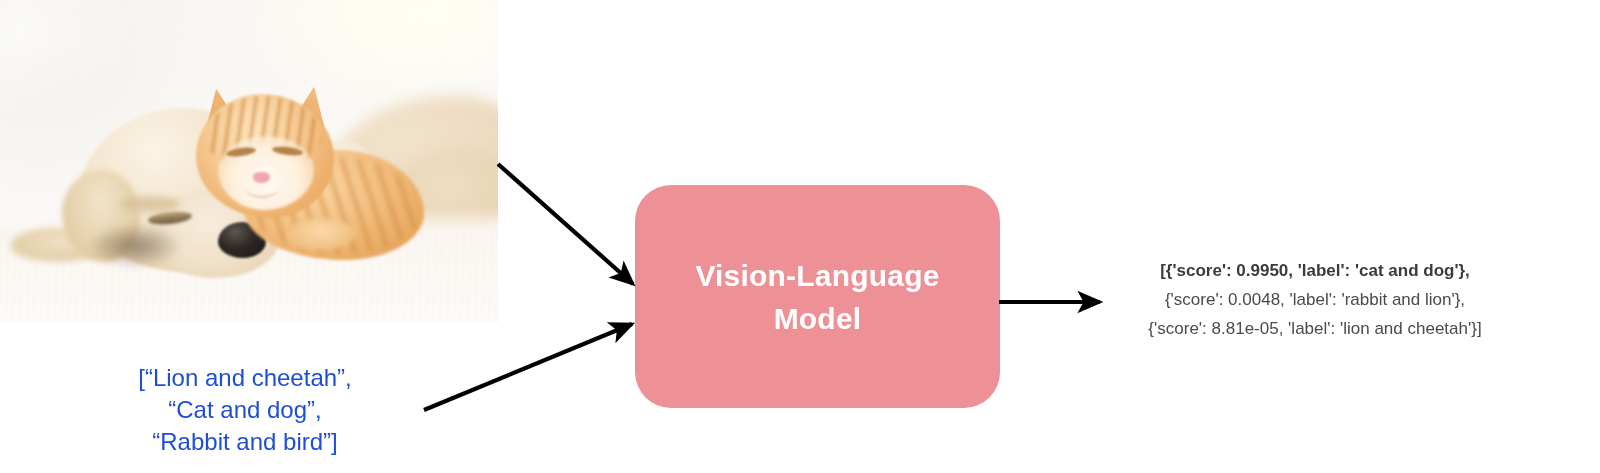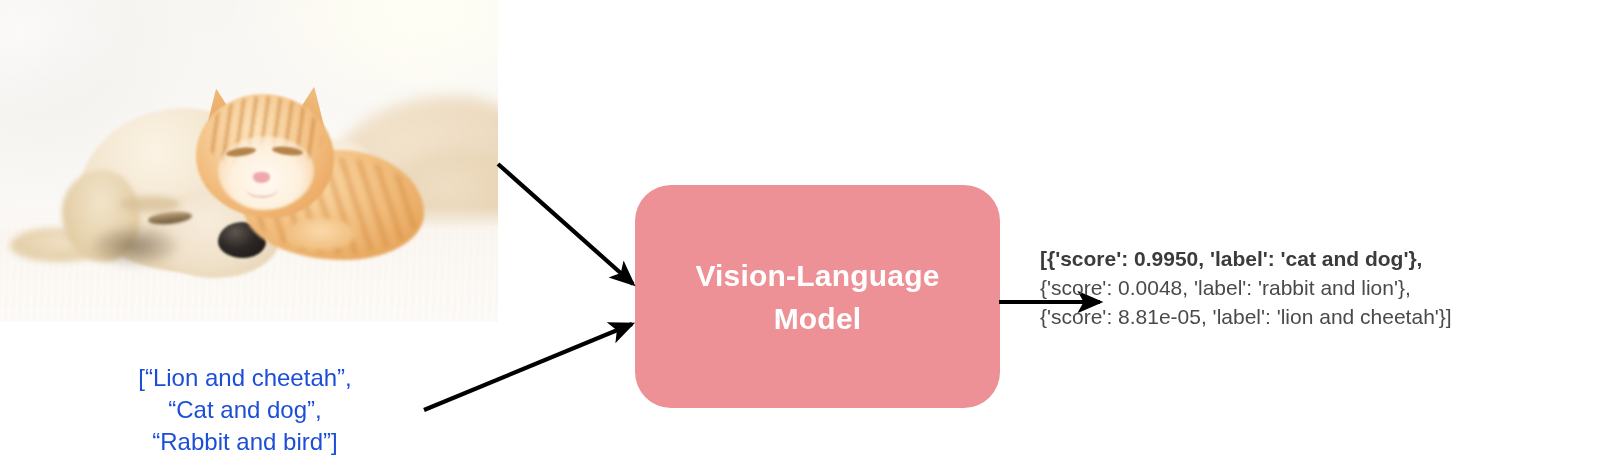--- a/index.html
+++ b/index.html
@@ -254,24 +254,24 @@
     position: absolute;
     overflow: visible;
     pointer-events: none;
   }
   #arrow-image-to-model { left: 0; top: 0; width: 1600px; height: 473px; }
 
   
   #output-text {
     position: absolute;
     left: 1040px;
-    top: 244px;
+    top: 256px;
     width: 550px;
-    text-align: left;
-    font-size: 21px;
+    text-align: center;
+    font-size: 17px;
     line-height: 29px;
     color: #4a4a4a;
   }
   #output-text .line1 {
     font-weight: bold;
     color: #3b3b3b;
   }
   #output-text .line { display: block; white-space: pre; }
 </style>
 </head>

